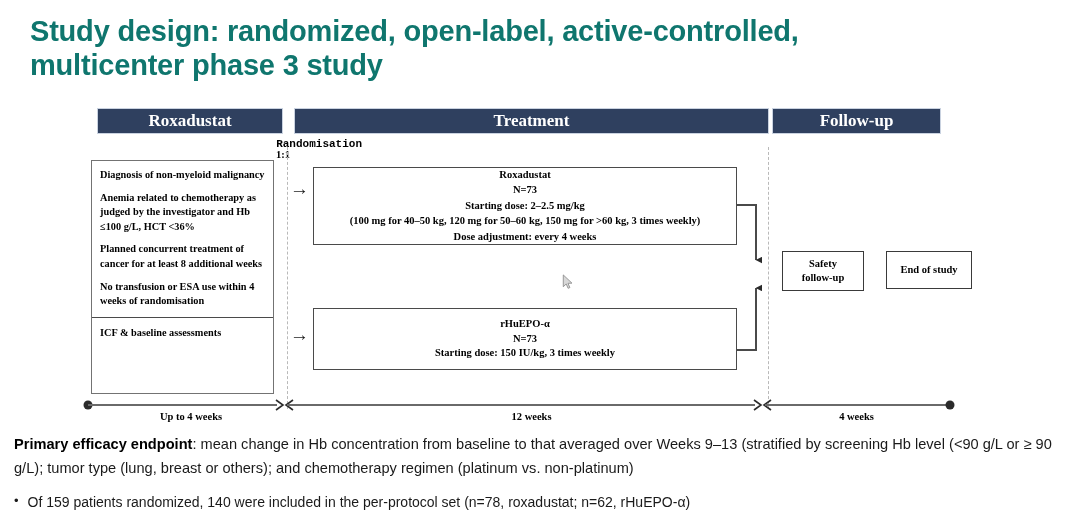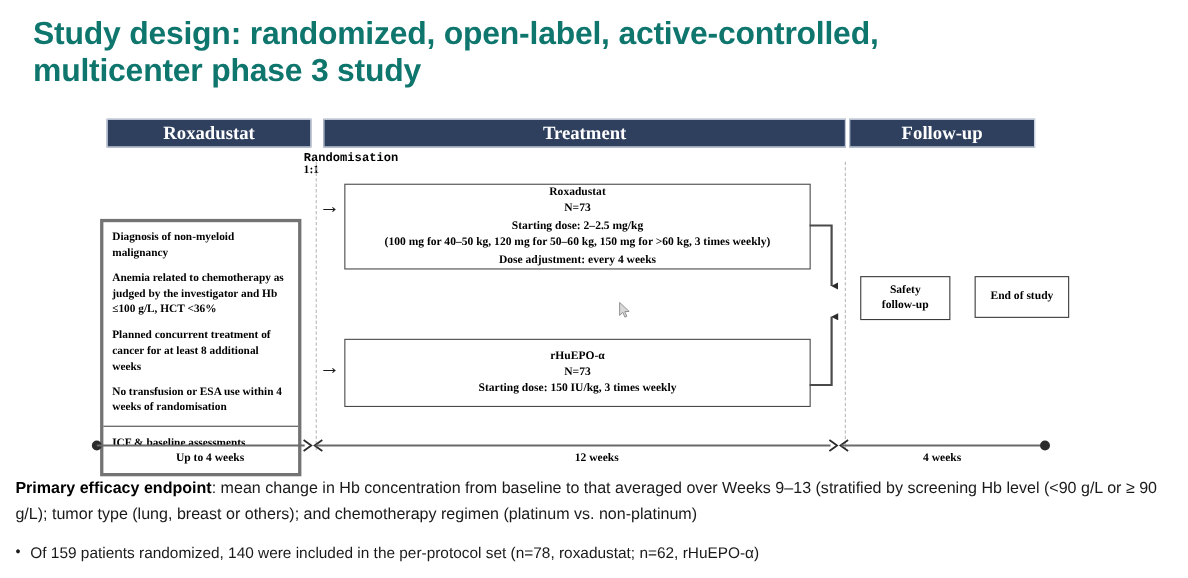--- a/index.html
+++ b/index.html
@@ -82,29 +82,28 @@
   #dashed-sep-left  { left: 287px; top: 147px; height: 262px; }
   #dashed-sep-right { left: 768px; top: 147px; height: 262px; }
 
   
   #criteria-box {
     position: absolute;
     left: 91px;
     top: 160px;
     width: 183px;
     height: 234px;
-    border: 3px solid #737373;
+    border: 1px solid #737373;
     box-sizing: border-box;
     background: #fff;
     font-family: "Liberation Serif", serif;
     font-weight: bold;
     font-size: 10.3px;
     line-height: 1.42;
     color: #000;
-    margin-top: 39px;
   }
   #criteria-list {
     padding: 7px 8px 4px 8px;
   }
   .criteria-item { margin-bottom: 8px; }
   .criteria-item:last-child { margin-bottom: 0; }
   #criteria-divider {
     border-top: 1px solid #4a4a4a;
     margin-top: 4px;
   }
@@ -186,21 +185,21 @@
   .timeline-label {
     position: absolute;
     top: 411px;
     font-family: "Liberation Serif", serif;
     font-weight: bold;
     font-size: 10.5px;
     color: #000;
     text-align: center;
   }
   #timeline-label-screening { left: 98px;  width: 186px; }
-  #timeline-label-treatment { left: 305px; width: 475px; }
+  #timeline-label-treatment { left: 294px; width: 475px; }
   #timeline-label-followup  { left: 772px; width: 169px; }
 
   
   #endpoint-paragraph {
     position: absolute;
     left: 14px;
     top: 433px;
     width: 1056px;
     font-family: "Liberation Sans", sans-serif;
     font-size: 14.6px;

